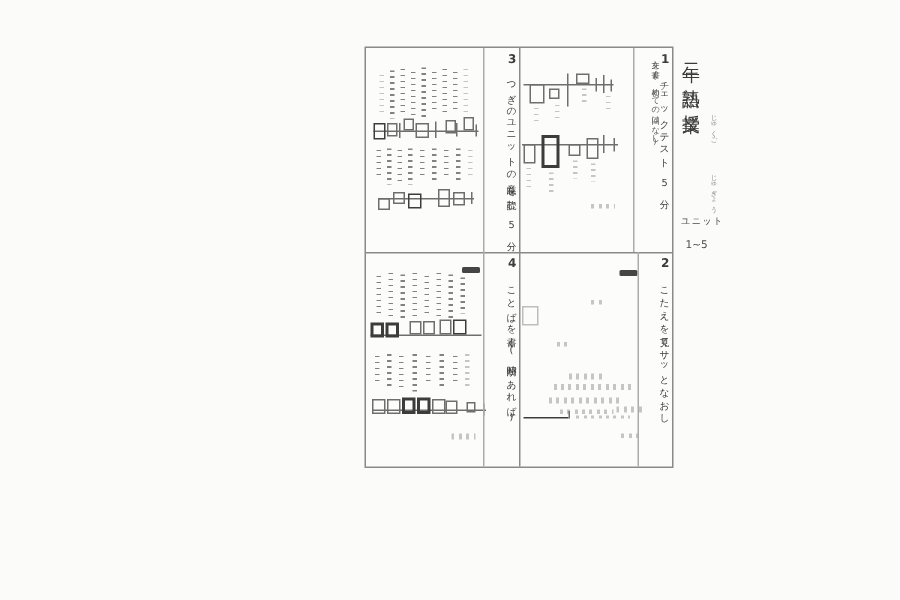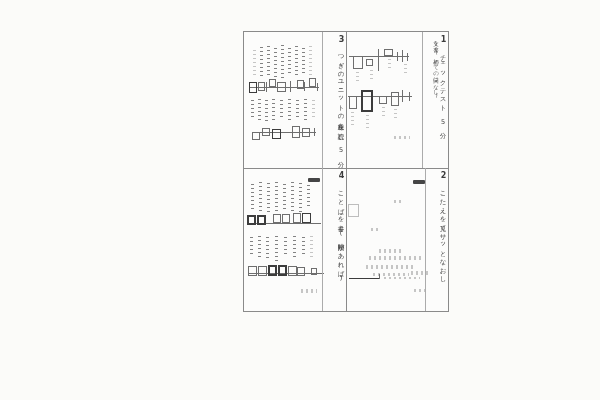--- a/index.html
+++ b/index.html
@@ -202,14 +202,21 @@
     </div>
 
     <div class="quad" style="left:102px;top:136px;width:102px;height:143px">
       <div class="qhead" style="width:23px">
         <div class="qcol qmain"><span class="qnum">2</span><span class="qtitle">こたえを見てサッとなおし</span></div>
         <div class="qcol qsub"></div>
       </div>
     </div>
   </div>
 
+  <div class="doc-title">
+    <div class="vtitle">二年 熟語 授業</div>
+    <div class="vruby r1">じゅくご</div>
+    <div class="vruby r2">じゅぎょう</div>
+    <div class="unit-label">ユニット</div>
+    <div class="unit-range">1~5</div>
+  </div>
 
 </div>
 
 </body></html>

